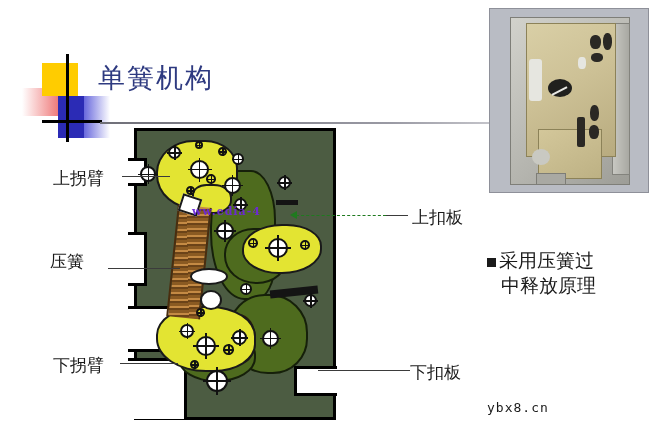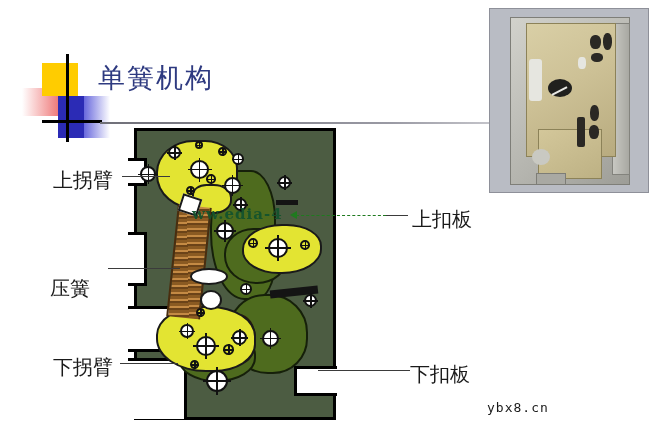--- a/index.html
+++ b/index.html
@@ -238,21 +238,21 @@
   }
   .rivet::before { left: -30%; top: 46%; width: 160%; height: 1.5px; }
   .rivet::after  { top: -30%; left: 46%; height: 160%; width: 1.5px; }
   .rv-yellow { background: #e3e432; }
 
   
   .leader { position: absolute; background: #3b3b3b; height: 1px; }
   .callout {
     position: absolute;
     font-family: Liberation Mono, monospace;
-    font-size: 20px;
+    font-size: 17px;
     color: #1a1a1a;
     white-space: nowrap;
   }
   .green-dash {
     position: absolute;
     height: 0;
     border-top: 1px dashed #1f7a1f;
   }
   .green-arrow {
     position: absolute;
@@ -277,23 +277,23 @@
     background: #1a1a1a;
     margin-right: 3px;
   }
   .bullet-line2 { padding-left: 14px; }
 
   
   .wm-green {
     position: absolute;
     left: 192px; top: 205px;
     font-family: "DejaVu Serif", "Liberation Serif", serif;
-    font-size: 15px;
+    font-size: 11px;
     font-weight: bold;
-    color: #14532d;
+    color: #6d28d9;
     letter-spacing: 1px;
     white-space: nowrap;
     opacity: 0.95;
   }
   .wm-bottom {
     position: absolute;
     left: 487px; top: 400px;
     font-family: "DejaVu Sans Mono", "Liberation Mono", monospace;
     font-size: 13px;
     color: #1a1a1a;
@@ -392,22 +392,28 @@
   <div class="green-dash" style="left:296px; top:215px; width:90px;"></div>
   <div class="green-arrow" style="left:290px; top:211px;"></div>
 
   <div class="leader" style="left:122px; top:176px; width:48px;"></div>
   <div class="leader" style="left:108px; top:268px; width:72px;"></div>
   <div class="leader" style="left:120px; top:363px; width:58px;"></div>
   <div class="leader" style="left:386px; top:215px; width:22px;"></div>
   <div class="leader" style="left:318px; top:370px; width:92px;"></div>
 
   <div class="callout" style="left:53px;  top:167px;">上拐臂</div>
-  <div class="callout" style="left:50px;  top:275px;">压簧</div>
+  <div class="callout" style="left:50px;  top:250px;">压簧</div>
   <div class="callout" style="left:53px;  top:354px;">下拐臂</div>
   <div class="callout" style="left:412px; top:206px;">上扣板</div>
   <div class="callout" style="left:410px; top:361px;">下扣板</div>
 
+  <div class="bullet-block">
+    <div>
+      <span class="sq"></span><span>采用压簧过</span>
+    </div>
+    <div class="bullet-line2">中释放原理</div>
+  </div>
 
   <div class="wm-green">ww.edia-4</div>
   <div class="wm-bottom">ybx8.cn</div>
 
 </div>
 
 </body></html>

